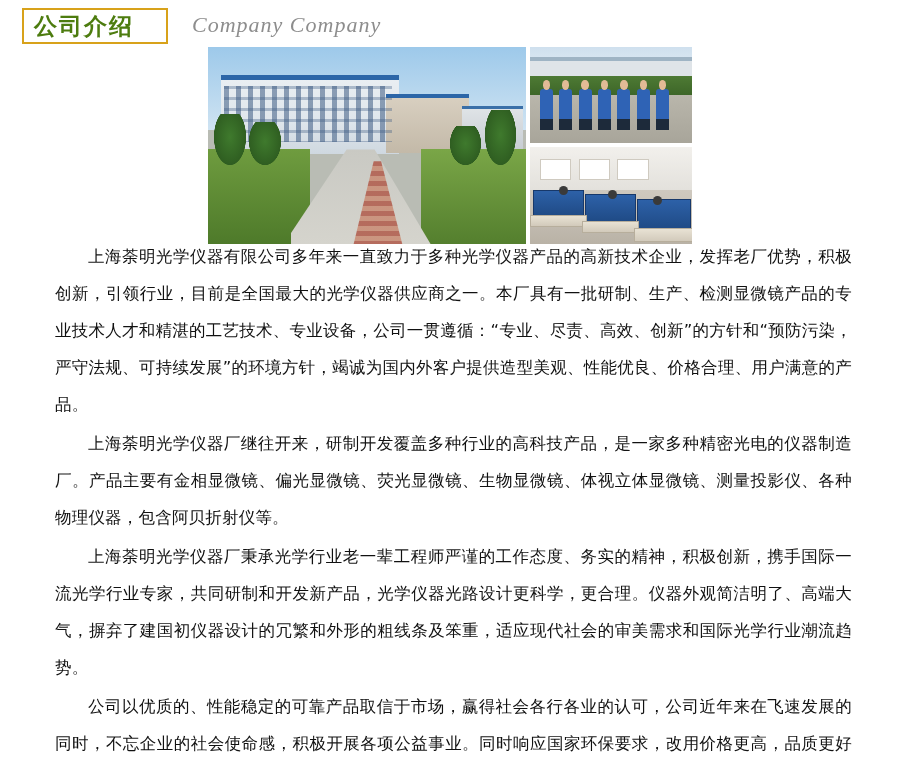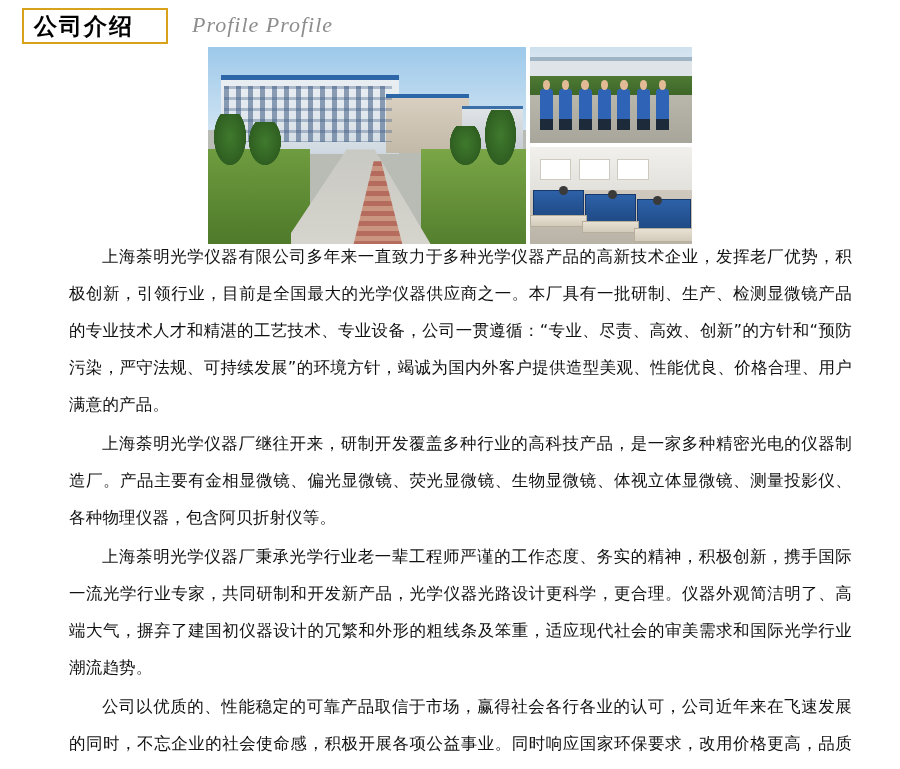--- a/index.html
+++ b/index.html
@@ -48,21 +48,21 @@
   .title-badge .c-bl { left: -2px; bottom: -2px; border-right: none; border-top: none; }
   .title-badge .c-br { right: -2px; bottom: -2px; border-left: none; border-top: none; }
 
   .title-cn {
     position: absolute;
     left: 34px;
     top: 7px;
     font-size: 23px;
     font-weight: bold;
     letter-spacing: 2px;
-    color: #000000;
+    color: #4d7c0f;
     font-family: "DejaVu Sans", sans-serif;
     line-height: 26px;
   }
   .title-en {
     position: absolute;
     left: 192px;
     top: 6px;
     font-size: 22px;
     font-style: italic;
     color: #8d8d8d;
@@ -200,38 +200,38 @@
     padding: 0 48px 0 55px;
     box-sizing: border-box;
   }
   .para {
     font-family: "DejaVu Sans", sans-serif;
     font-size: 16.5px;
     line-height: 37px;
     color: #111111;
     text-indent: 2em;
     text-align: justify;
-    margin: 0 0 2px 14px;
+    margin: 0 0 2px 0;
     letter-spacing: 0.2px;
   }
 </style>
 </head>
 <body>
 
 <div class="page">
 
   <div class="header">
     <div class="title-badge">
       <span class="corner c-tl"></span>
       <span class="corner c-tr"></span>
       <span class="corner c-bl"></span>
       <span class="corner c-br"></span>
     </div>
     <div class="title-cn">公司介绍</div>
-    <div class="title-en">Profile Profile</div>
+    <div class="title-en">Company Company</div>
   </div>
 
   <div class="photos">
 
     <div class="photo-main">
       <div class="pm-sky"></div>
       <div class="pm-ground"></div>
       <div class="pm-bldg"></div>
       <div class="pm-bldg2"></div>
       <div class="pm-bldg3"></div>

